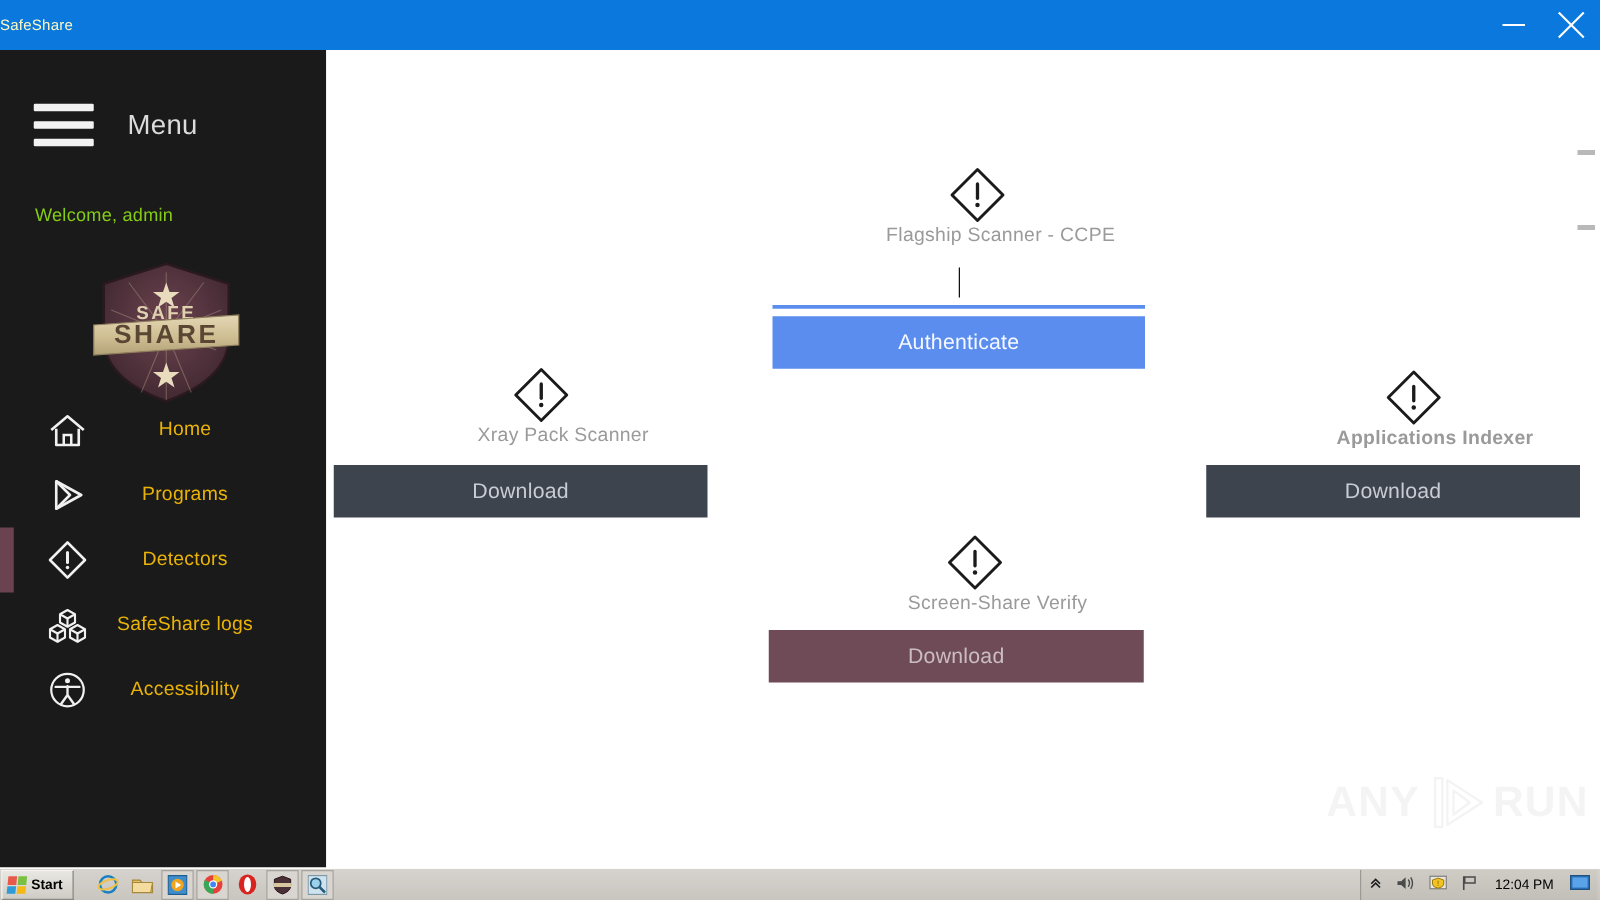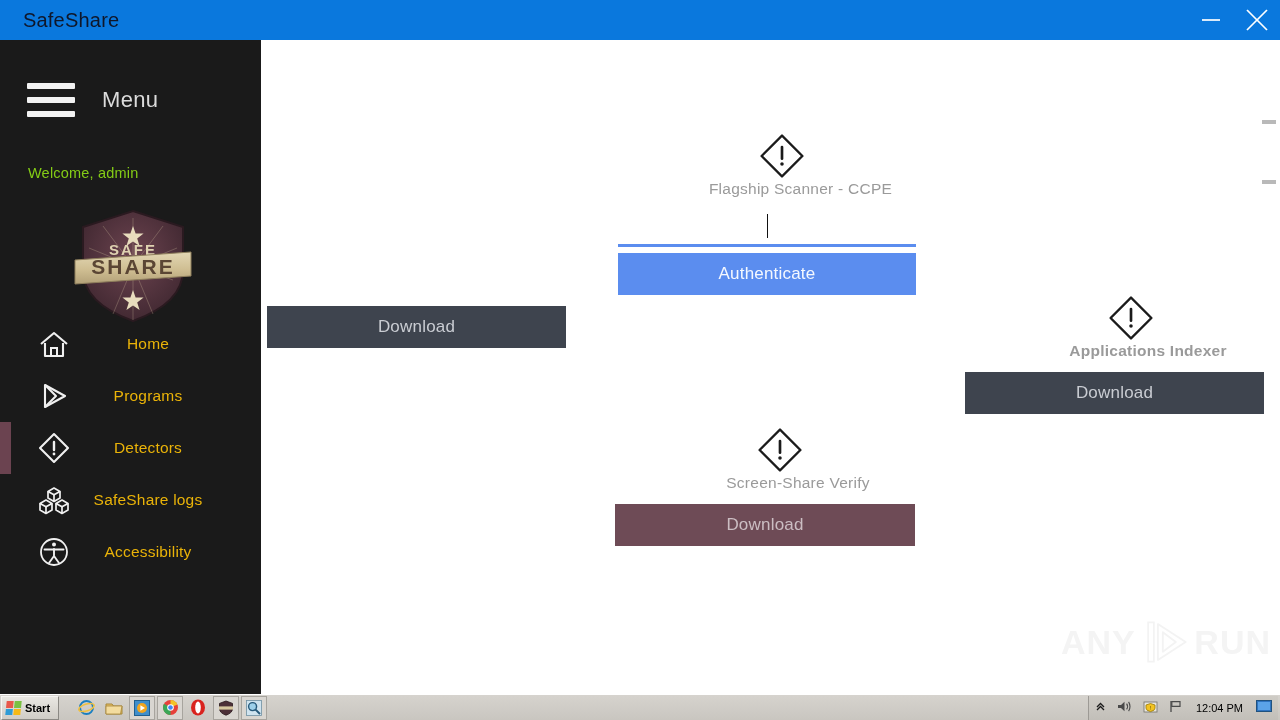--- a/index.html
+++ b/index.html
@@ -18,23 +18,22 @@
   }
 
   
   #titlebar {
     position: absolute; left: 0; top: 0;
     width: 1280px; height: 40px;
     background: #0a78dd;
     display: flex; align-items: center;
   }
   #titlebar .ttl {
-    color: #0f172a;
-    font-size: 20px;
-    margin-left: 23px;
+    color: #fef9c3;
+    font-size: 12px;
     letter-spacing: .2px;
   }
   #titlebar .spacer { flex: 1; }
   .wbtn {
     width: 46px; height: 40px;
     display: flex; align-items: center; justify-content: center;
     color: #ffffff;
   }
   .wbtn svg { display: block; }
 
@@ -395,20 +394,28 @@
         <span class="card-title">Flagship Scanner - CCPE</span>
       </div>
       <div id="field-wrap">
         <input class="field" type="text" value="" placeholder="" style="">
         <span class="caret"></span>
       </div>
       <button class="btn btn-blue" style="margin-top:6px">Authenticate</button>
     </div>
 
     <div class="card" id="card-xray">
+      <div class="card-head">
+        <svg class="warn-ico" width="54" height="54" viewBox="0 0 54 54">
+          <rect x="27" y="4" width="32.5" height="32.5" transform="rotate(45 27 4)" fill="none" stroke="#1b1b1b" stroke-width="2.6" stroke-linejoin="round"></rect>
+          <line x1="27" y1="17" x2="27" y2="30" stroke="#1b1b1b" stroke-width="3" stroke-linecap="round"></line>
+          <circle cx="27" cy="36" r="2" fill="#1b1b1b"></circle>
+        </svg>
+        <span class="card-title">Xray Pack Scanner</span>
+      </div>
       <button class="btn btn-dark" style="margin-top:14px">Download</button>
     </div>
 
     <div class="card" id="card-apps">
       <div class="card-head">
         <svg class="warn-ico" width="54" height="54" viewBox="0 0 54 54">
           <rect x="27" y="4" width="32.5" height="32.5" transform="rotate(45 27 4)" fill="none" stroke="#1b1b1b" stroke-width="2.6" stroke-linejoin="round"></rect>
           <line x1="27" y1="17" x2="27" y2="30" stroke="#1b1b1b" stroke-width="3" stroke-linecap="round"></line>
           <circle cx="27" cy="36" r="2" fill="#1b1b1b"></circle>
         </svg>

